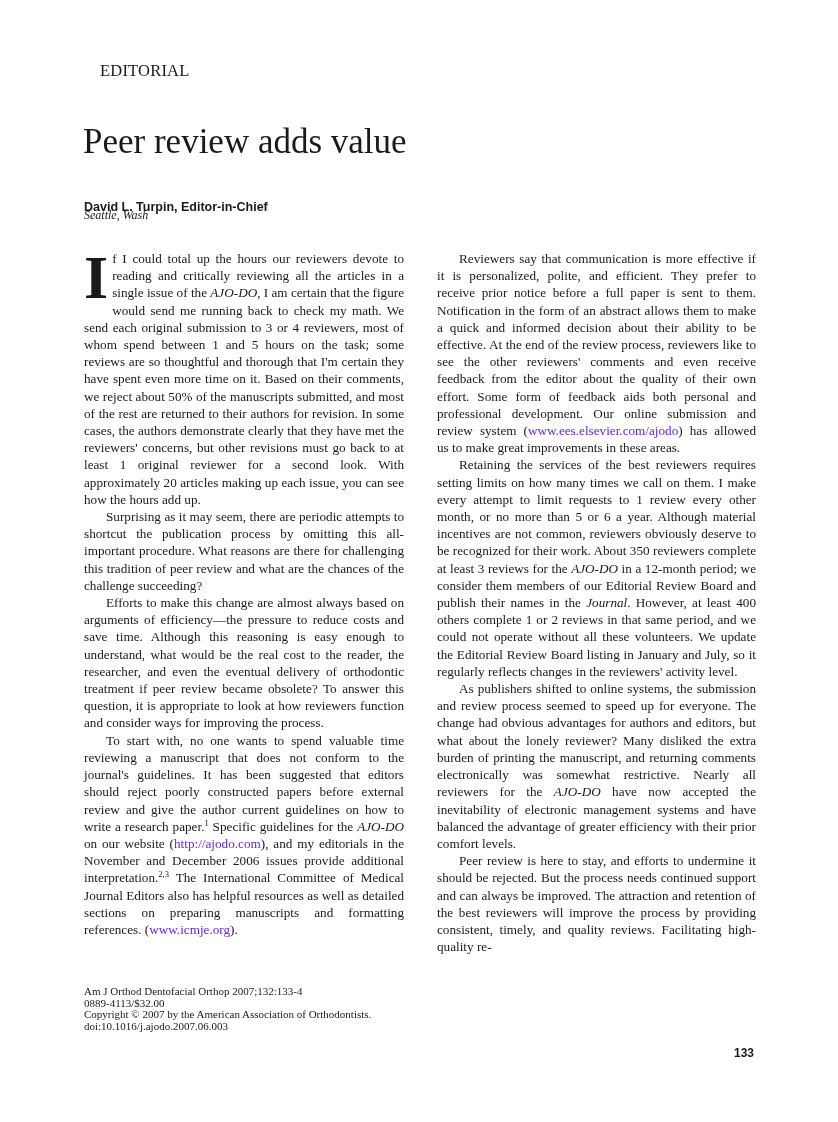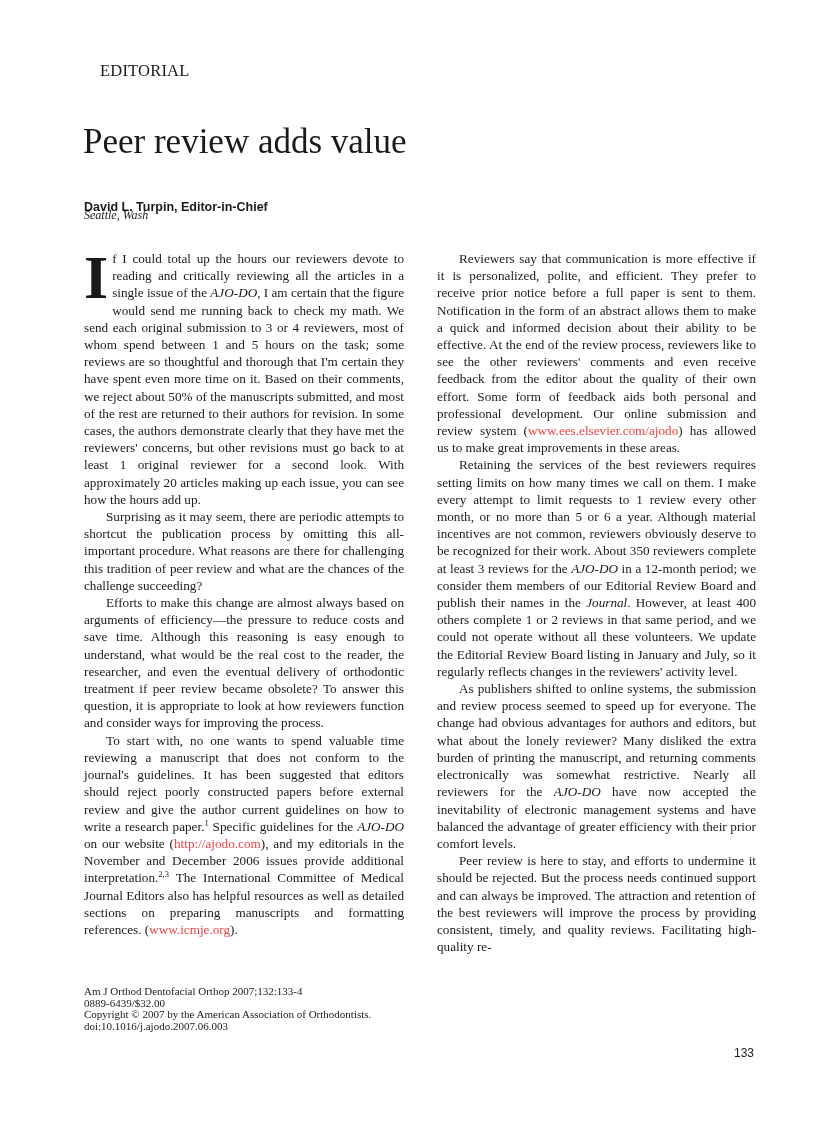--- a/index.html
+++ b/index.html
@@ -10,25 +10,25 @@
   .author { position: absolute; left: 84px; top: 184px; font-family: "Liberation Sans", "DejaVu Sans", sans-serif;
             font-weight: bold; font-size: 12.5px; margin-top: 16px; }
   .affil { position: absolute; left: 84px; top: 208px; font-style: italic; font-size: 12px; }
   .col { position: absolute; top: 250px; width: 320px; font-size: 13.2px; line-height: 17.2px;
          text-align: justify; hyphens: manual; }
   .col.left { left: 84px; }
   .col.right { left: 437px; width: 319px; }
   .col p { margin: 0; text-indent: 22px; }
   .col p.noindent { text-indent: 0; }
   .dropcap { float: left; font-size: 62px; line-height: 50px; margin: 2px 4px 0 0; font-weight: bold; }
-  a.link { color: #ef4444; text-decoration: none; }
+  a.link { color: #6d28d9; text-decoration: none; }
   sup { font-size: 8.5px; line-height: 0; }
   .footer-meta { position: absolute; left: 84px; top: 986px; font-size: 11px; line-height: 11.6px; }
   .page-number { position: absolute; left: 734px; top: 1046px; font-family: "Liberation Sans", "DejaVu Sans", sans-serif;
-                 font-weight: normal; font-size: 12px; }
+                 font-weight: bold; font-size: 12px; }
 </style>
 </head>
 <body>
 
 <div class="section-label">EDITORIAL</div>
 <h1 class="title">Peer review adds value</h1>
 <div class="author">David L. Turpin, Editor-in-Chief</div>
 <div class="affil">Seattle, Wash</div>
 
 <div class="col left">
@@ -40,18 +40,18 @@
 
 <div class="col right">
   <p><span>Reviewers say that communication is more effective if it is personalized, polite, and efficient. They prefer to receive prior notice before a full paper is sent to them. Notification in the form of an abstract allows them to make a quick and informed decision about their ability to be effective. At the end of the review process, reviewers like to see the other reviewers' comments and even receive feedback from the editor about the quality of their own effort. Some form of feedback aids both personal and professional development. Our online submission and review system (</span><a class="link">www.ees.elsevier.com/ajodo</a><span>) has allowed us to make great improvements in these areas.</span></p>
   <p><span>Retaining the services of the best reviewers requires setting limits on how many times we call on them. I make every attempt to limit requests to 1 review every other month, or no more than 5 or 6 a year. Although material incentives are not common, reviewers obviously deserve to be recognized for their work. About 350 reviewers complete at least 3 reviews for the </span><i>AJO-DO</i><span> in a 12-month period; we consider them members of our Editorial Review Board and publish their names in the </span><i>Journal</i><span>. However, at least 400 others complete 1 or 2 reviews in that same period, and we could not operate without all these volunteers. We update the Editorial Review Board listing in January and July, so it regularly reflects changes in the reviewers' activity level.</span></p>
   <p><span>As publishers shifted to online systems, the submission and review process seemed to speed up for everyone. The change had obvious advantages for authors and editors, but what about the lonely reviewer? Many disliked the extra burden of printing the manuscript, and returning comments electronically was somewhat restrictive. Nearly all reviewers for the </span><i>AJO-DO</i><span> have now accepted the inevitability of electronic management systems and have balanced the advantage of greater efficiency with their prior comfort levels.</span></p>
   <p>Peer review is here to stay, and efforts to undermine it should be rejected. But the process needs continued support and can always be improved. The attraction and retention of the best reviewers will improve the process by providing consistent, timely, and quality reviews. Facilitating high-quality re-</p>
 </div>
 
 <div class="footer-meta">
   <div>Am J Orthod Dentofacial Orthop 2007;132:133-4</div>
-  <div>0889-6439/$32.00</div>
+  <div>0889-4113/$32.00</div>
   <div>Copyright © 2007 by the American Association of Orthodontists.</div>
   <div>doi:10.1016/j.ajodo.2007.06.003</div>
 </div>
 
 <div class="page-number">133</div>
 
 </body></html>

